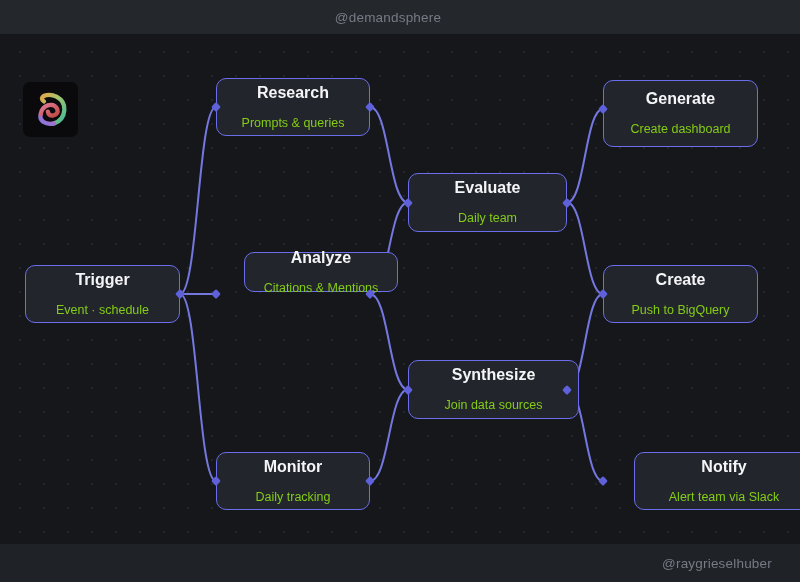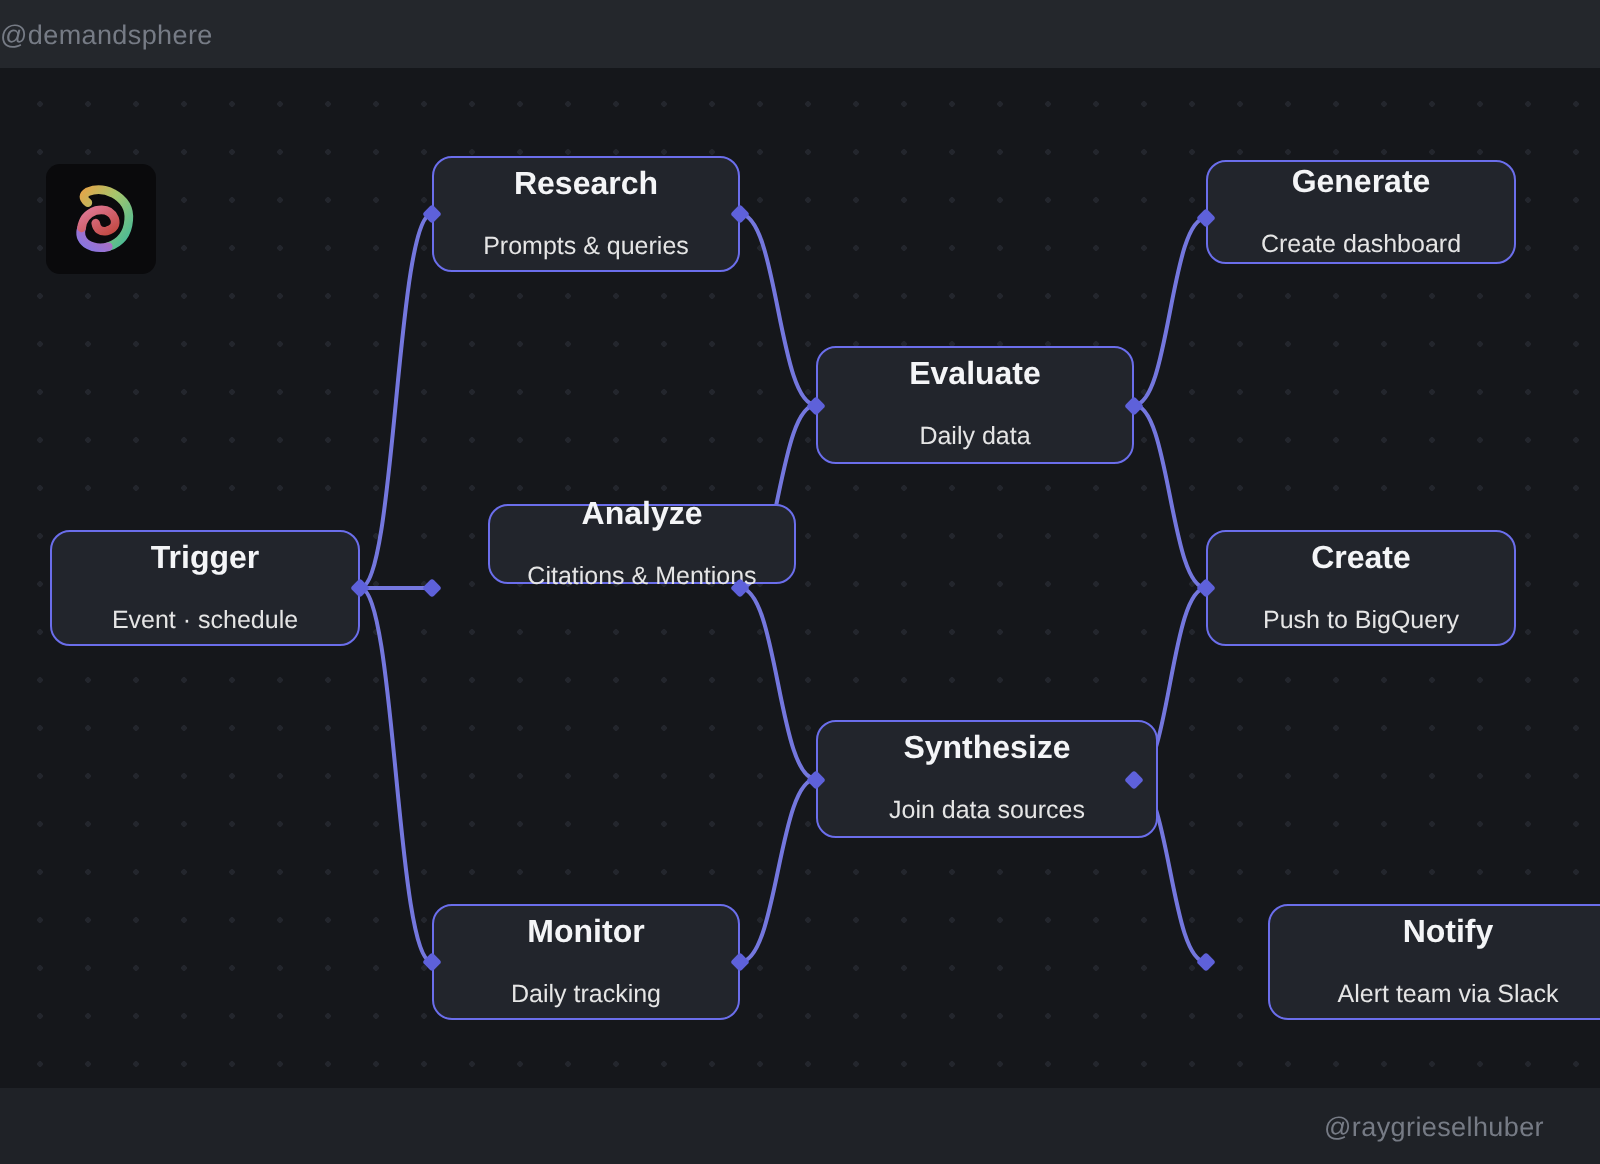--- a/index.html
+++ b/index.html
@@ -4,21 +4,21 @@
 <style>
   html,body{margin:0;padding:0;}
   body{
     width:800px;height:582px;position:relative;overflow:hidden;
     background:#15171b;
     font-family:"Liberation Sans", sans-serif;
     -webkit-font-smoothing:antialiased;
   }
   .topbar{
     position:absolute;left:0;top:0;width:800px;height:34px;
-    background:#24272c;display:flex;align-items:center;justify-content:flex-start;
+    background:#24272c;display:flex;align-items:center;justify-content:center;
     padding-right:24px;box-sizing:border-box;
   }
   .bottombar{
     position:absolute;left:0;top:544px;width:800px;height:38px;
     background:#1f2227;display:flex;align-items:center;justify-content:flex-end;
     padding-right:28px;box-sizing:border-box;
   }
   .handle-text{color:#767b85;font-size:13.5px;letter-spacing:.2px;}
   .canvas{
     position:absolute;left:0;top:34px;width:800px;height:510px;
@@ -28,21 +28,21 @@
   }
   #edge-layer{position:absolute;left:0;top:0;width:800px;height:582px;pointer-events:none;}
   #edge-layer path{pointer-events:stroke;}
   .node{
     position:absolute;box-sizing:border-box;
     background:#22252c;border:1.5px solid #6b6eeb;border-radius:10px;
     display:flex;flex-direction:column;align-items:center;justify-content:center;
     gap:16px;z-index:3;
   }
   .node-title{color:#f4f5f7;font-size:16px;font-weight:700;line-height:1;}
-  .node-subtitle{color:#e5e5e5;font-size:12.5px;line-height:1;}
+  .node-subtitle{color:#84cc16;font-size:12.5px;line-height:1;}
   .port{
     position:absolute;width:7px;height:7px;background:#5e61da;border-radius:1.5px;
     transform:translate(-50%,-50%) rotate(45deg);z-index:4;
   }
   .logo{
     position:absolute;left:23px;top:82px;width:55px;height:55px;border-radius:7px;
     background:#0a0a0c;display:flex;align-items:center;justify-content:center;z-index:3;
   }
 </style>
 </head>
@@ -113,31 +113,31 @@
 <div class="port" style="left: 216px; top: 294px;"></div>
 <div class="port" style="left: 370px; top: 294px;"></div>
 <div class="node" style="left: 216px; top: 452px; width: 154px; height: 58px;">
     <div class="node-title">Monitor</div>
     <div class="node-subtitle">Daily tracking</div>
   </div>
 <div class="port" style="left: 216px; top: 481px;"></div>
 <div class="port" style="left: 370px; top: 481px;"></div>
 <div class="node" style="left: 408px; top: 173px; width: 159px; height: 59px;">
     <div class="node-title">Evaluate</div>
-    <div class="node-subtitle">Daily data</div>
+    <div class="node-subtitle">Daily team</div>
   </div>
 <div class="port" style="left: 408px; top: 202.5px;"></div>
 <div class="port" style="left: 567px; top: 202.5px;"></div>
 <div class="node" style="left: 408px; top: 360px; width: 171px; height: 59px;">
     <div class="node-title">Synthesize</div>
     <div class="node-subtitle">Join data sources</div>
   </div>
 <div class="port" style="left: 408px; top: 389.5px;"></div>
 <div class="port" style="left: 567px; top: 389.5px;"></div>
-<div class="node" style="left: 603px; top: 80px; width: 155px; height: 52px;">
+<div class="node" style="left: 603px; top: 80px; width: 155px; height: 67px;">
     <div class="node-title">Generate</div>
     <div class="node-subtitle">Create dashboard</div>
   </div>
 <div class="port" style="left: 603px; top: 109px;"></div>
 <div class="node" style="left: 603px; top: 265px; width: 155px; height: 58px;">
     <div class="node-title">Create</div>
     <div class="node-subtitle">Push to BigQuery</div>
   </div>
 <div class="port" style="left: 603px; top: 294px;"></div>
 <div class="node" style="left: 618px; top: 452px; width: 180px; height: 58px; margin-left: 16px;">

